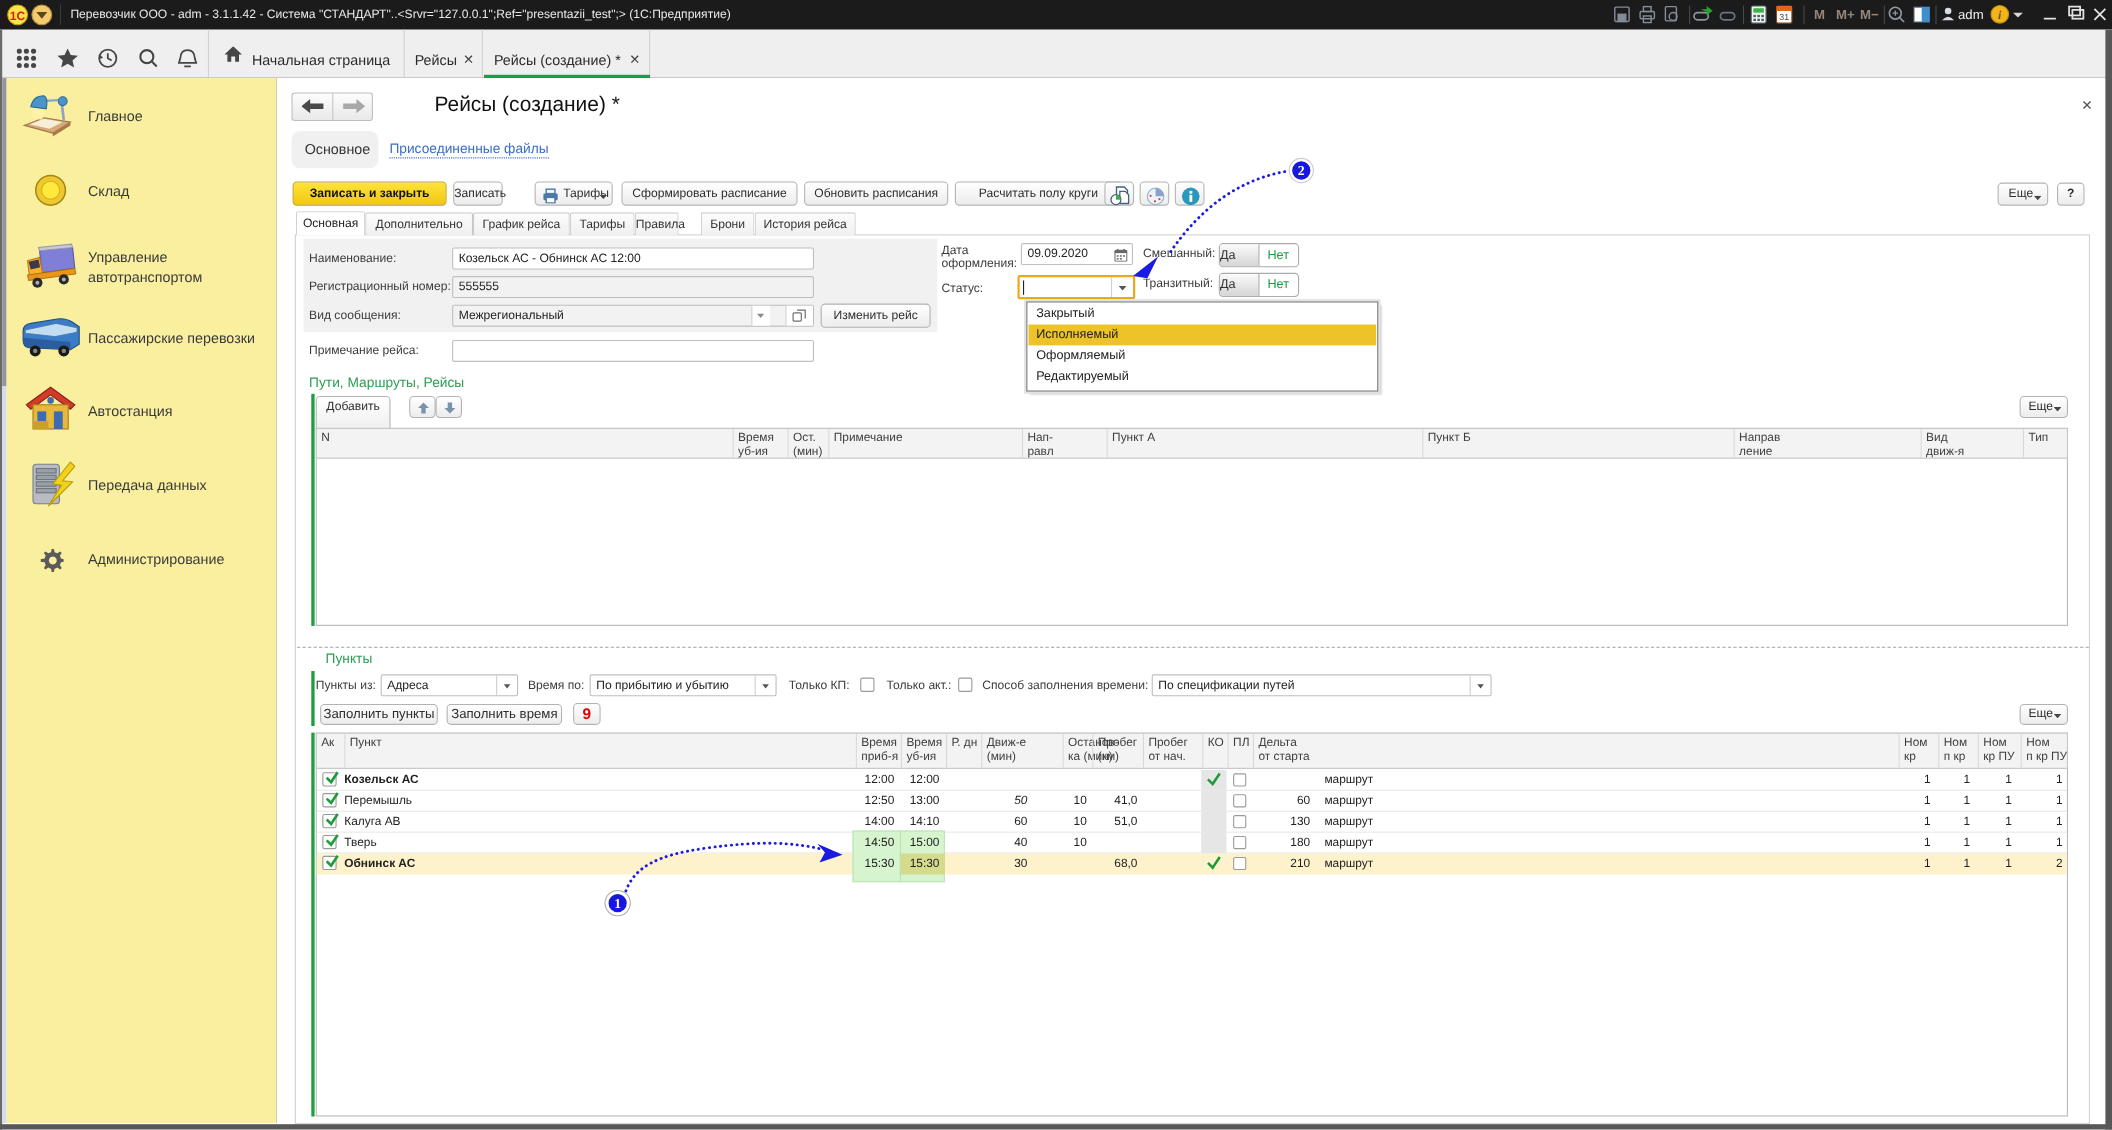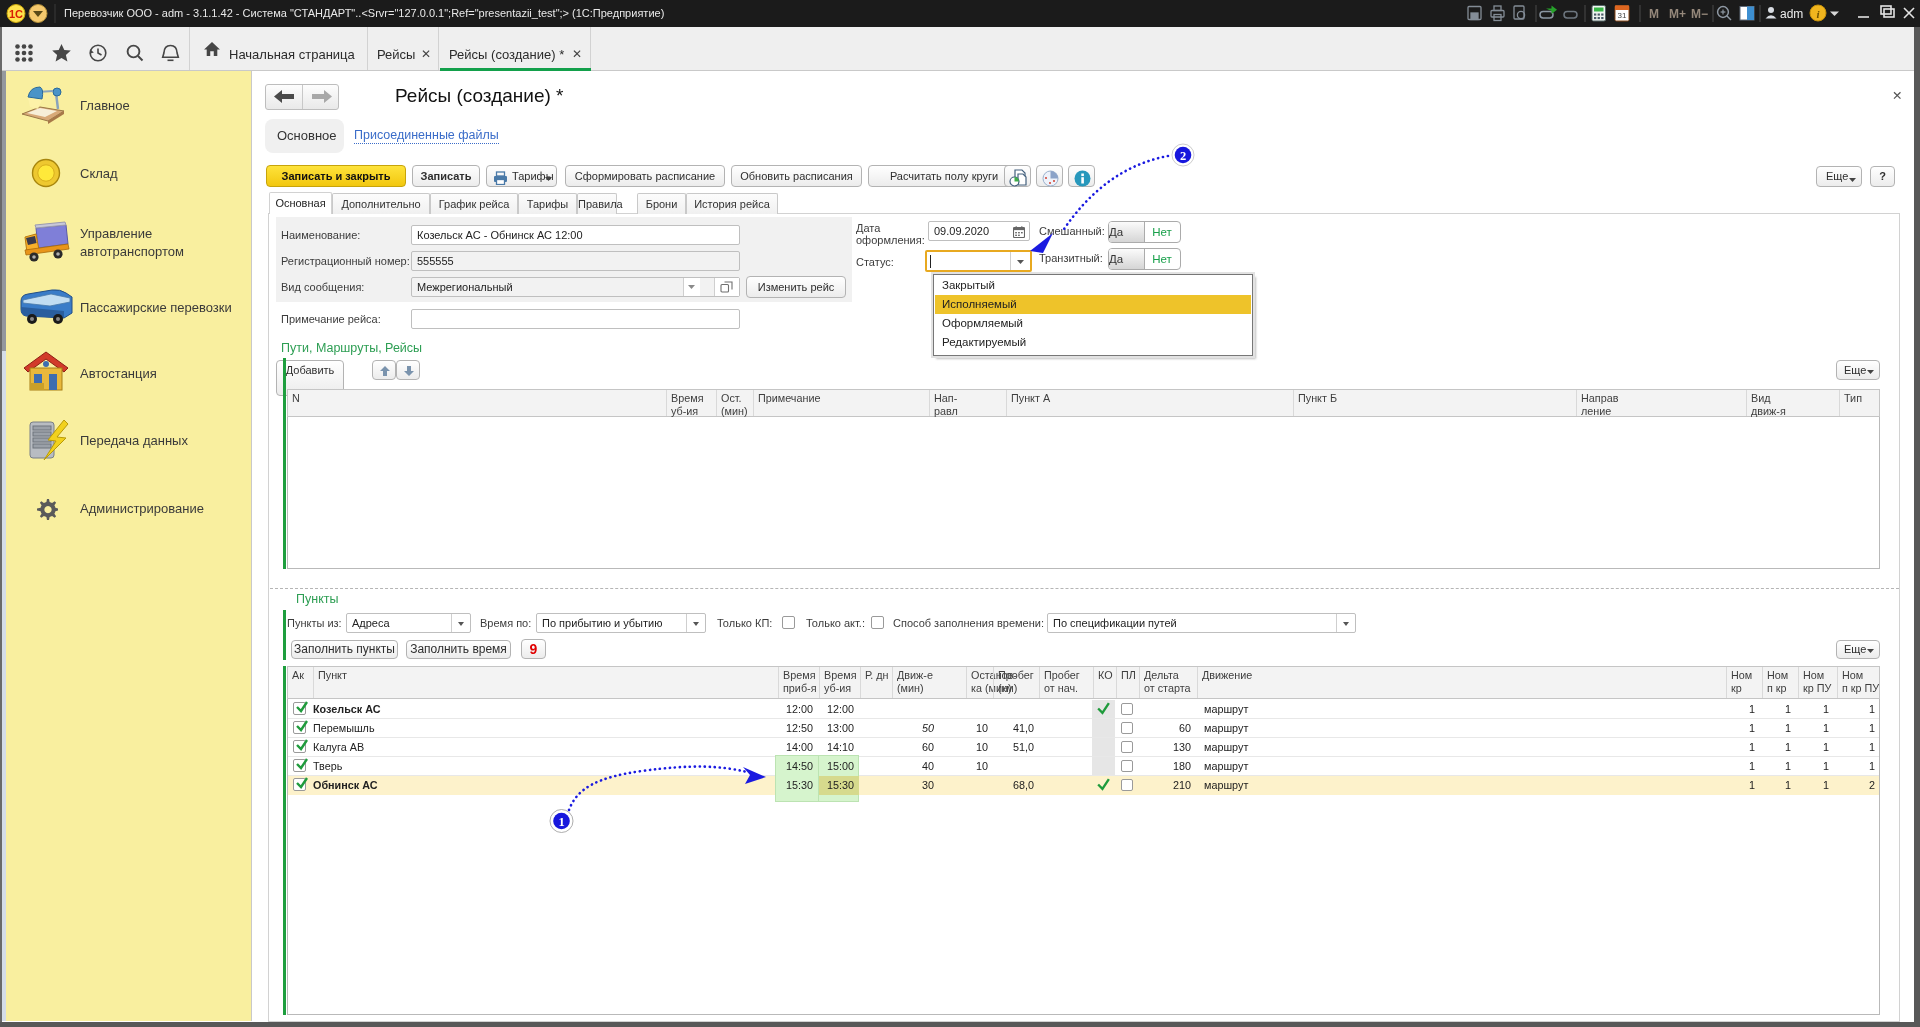--- a/index.html
+++ b/index.html
@@ -271,21 +271,21 @@
     </svg>
 </div>
 <div class="abs" style="left:395px;top:85px;font-size:19px;color:#111;">Рейсы (создание) *</div>
 <div class="abs" style="left:1892px;top:88px;font-size:12.5px;color:#555;">✕</div>
 
 <div class="abs" style="left:265px;top:119px;width:79px;height:34px;background:#f0f0f0;border-radius:8px;"></div>
 <div class="abs" style="left:277px;top:128px;font-size:13px;color:#333;">Основное</div>
 <div class="abs" style="left:354px;top:128px;font-size:12.5px;color:#3b6dc9;border-bottom:1px dotted #3b6dc9;padding-bottom:1px;">Присоединенные файлы</div>
 
 <div class="btn btn-y" style="left:266px;top:165px;width:140px;height:22px;line-height:20px;">Записать и закрыть</div>
-<div class="btn" style="left:412px;top:165px;width:68px;height:22px;line-height:20px;font-weight:bold;">Записать</div>
+<div class="btn" style="left:412px;top:165px;width:45px;height:22px;line-height:20px;">Записать</div>
 <div class="btn" style="left:486px;top:165px;width:71px;height:22px;line-height:20px;text-align:left;">
   <svg style="position:absolute;left:6px;top:5px" width="15" height="14" viewBox="0 0 15 14">
     <rect x="1" y="5" width="13" height="6" rx="1" fill="#4a7aa8"></rect>
     <rect x="3.5" y="1" width="8" height="4" fill="none" stroke="#4a7aa8" stroke-width="1.3"></rect>
     <rect x="3.5" y="8.5" width="8" height="5" fill="#fff" stroke="#4a7aa8" stroke-width="1.3"></rect>
   </svg>
   <span style="margin-left:25px;">Тарифы</span>
   <svg style="position:absolute;right:4px;top:11px" width="7" height="4" viewBox="0 0 7 4">
       <path d="M 0 0 L 7 0 L 3.5 4 Z" fill="#444"></path>
     </svg>
@@ -396,21 +396,21 @@
 </div>
 
 <div class="abs" style="left:933px;top:274px;width:320px;height:82px;background:#fff;border:1px solid #777;box-shadow:0 0 0 2px #e2e2e2, 3px 3px 2px rgba(120,120,120,0.45);z-index:5;">
   <div class="ddi" style="top:1px;">Закрытый</div>
   <div class="ddi" style="top:20px;background:#eec32a;">Исполняемый</div>
   <div class="ddi" style="top:39px;">Оформляемый</div>
   <div class="ddi" style="top:58px;">Редактируемый</div>
 </div>
 
 <div class="abs ghd" style="left:281px;top:341px;">Пути, Маршруты, Рейсы</div>
-<div class="btn" style="left:276px;top:360px;width:68px;height:36px;line-height:18px;font-size:11px;">Добавить</div>
+<div class="btn" style="left:287px;top:360px;width:68px;height:36px;line-height:18px;font-size:11px;">Добавить</div>
 <div class="btn" style="left:372px;top:360px;width:24px;height:20px;">
   <svg style="position:absolute;left:6px;top:4px" width="12" height="12" viewBox="0 0 12 12">
       <path d="M 6 1 L 11 6 L 8 6 L 8 11 L 4 11 L 4 6 L 1 6 Z" fill="#7a93ad"></path>
     </svg>
 </div>
 <div class="btn" style="left:396px;top:360px;width:24px;height:20px;">
   <svg style="position:absolute;left:6px;top:4px" width="12" height="12" viewBox="0 0 12 12">
       <path d="M 6 11 L 11 6 L 8 6 L 8 1 L 4 1 L 4 6 L 1 6 Z" fill="#7a93ad"></path>
     </svg>
 </div>
@@ -467,21 +467,20 @@
   <div class="hcell" style="left:490px;width:41px;">Время<br>приб-я</div>
   <div class="hcell" style="left:531px;width:41px;">Время<br>уб-ия</div>
   <div class="hcell" style="left:572px;width:32px;">Р. дн</div>
   <div class="hcell" style="left:604px;width:46px;">Движ-е<br>(мин)</div>
   <div class="hcell" style="left:650px;width:55px;margin-left:28px;">Останов-<br>ка (мин)</div>
   <div class="hcell" style="left:705px;width:46px;">Пробег<br>(км)</div>
   <div class="hcell" style="left:751px;width:54px;">Пробег<br>от нач.</div>
   <div class="hcell" style="left:805px;width:23px;">КО</div>
   <div class="hcell" style="left:828px;width:23px;">ПЛ</div>
   <div class="hcell" style="left:851px;width:58px;">Дельта<br>от старта</div>
-  <div class="hcell" style="left:909px;width:529px;">Движение</div>
   <div class="hcell" style="left:1438px;width:36px;">Ном<br>кр</div>
   <div class="hcell" style="left:1474px;width:36px;">Ном<br>п кр</div>
   <div class="hcell" style="left:1510px;width:39px;">Ном<br>кр ПУ</div>
   <div class="hcell" style="left:1549px;width:44px;">Ном<br>п кр ПУ</div>
 </div>
 
 <div class="abs" style="left:288px;top:718px;width:1591px;height:1px;background:#e8e8e8;"></div>
 <div class="abs" style="left:288px;top:737px;width:1591px;height:1px;background:#e8e8e8;"></div>
 <div class="abs" style="left:288px;top:756px;width:1591px;height:1px;background:#e8e8e8;"></div>
 <div class="abs" style="left:288px;top:775px;width:1591px;height:1px;background:#e8e8e8;"></div>

